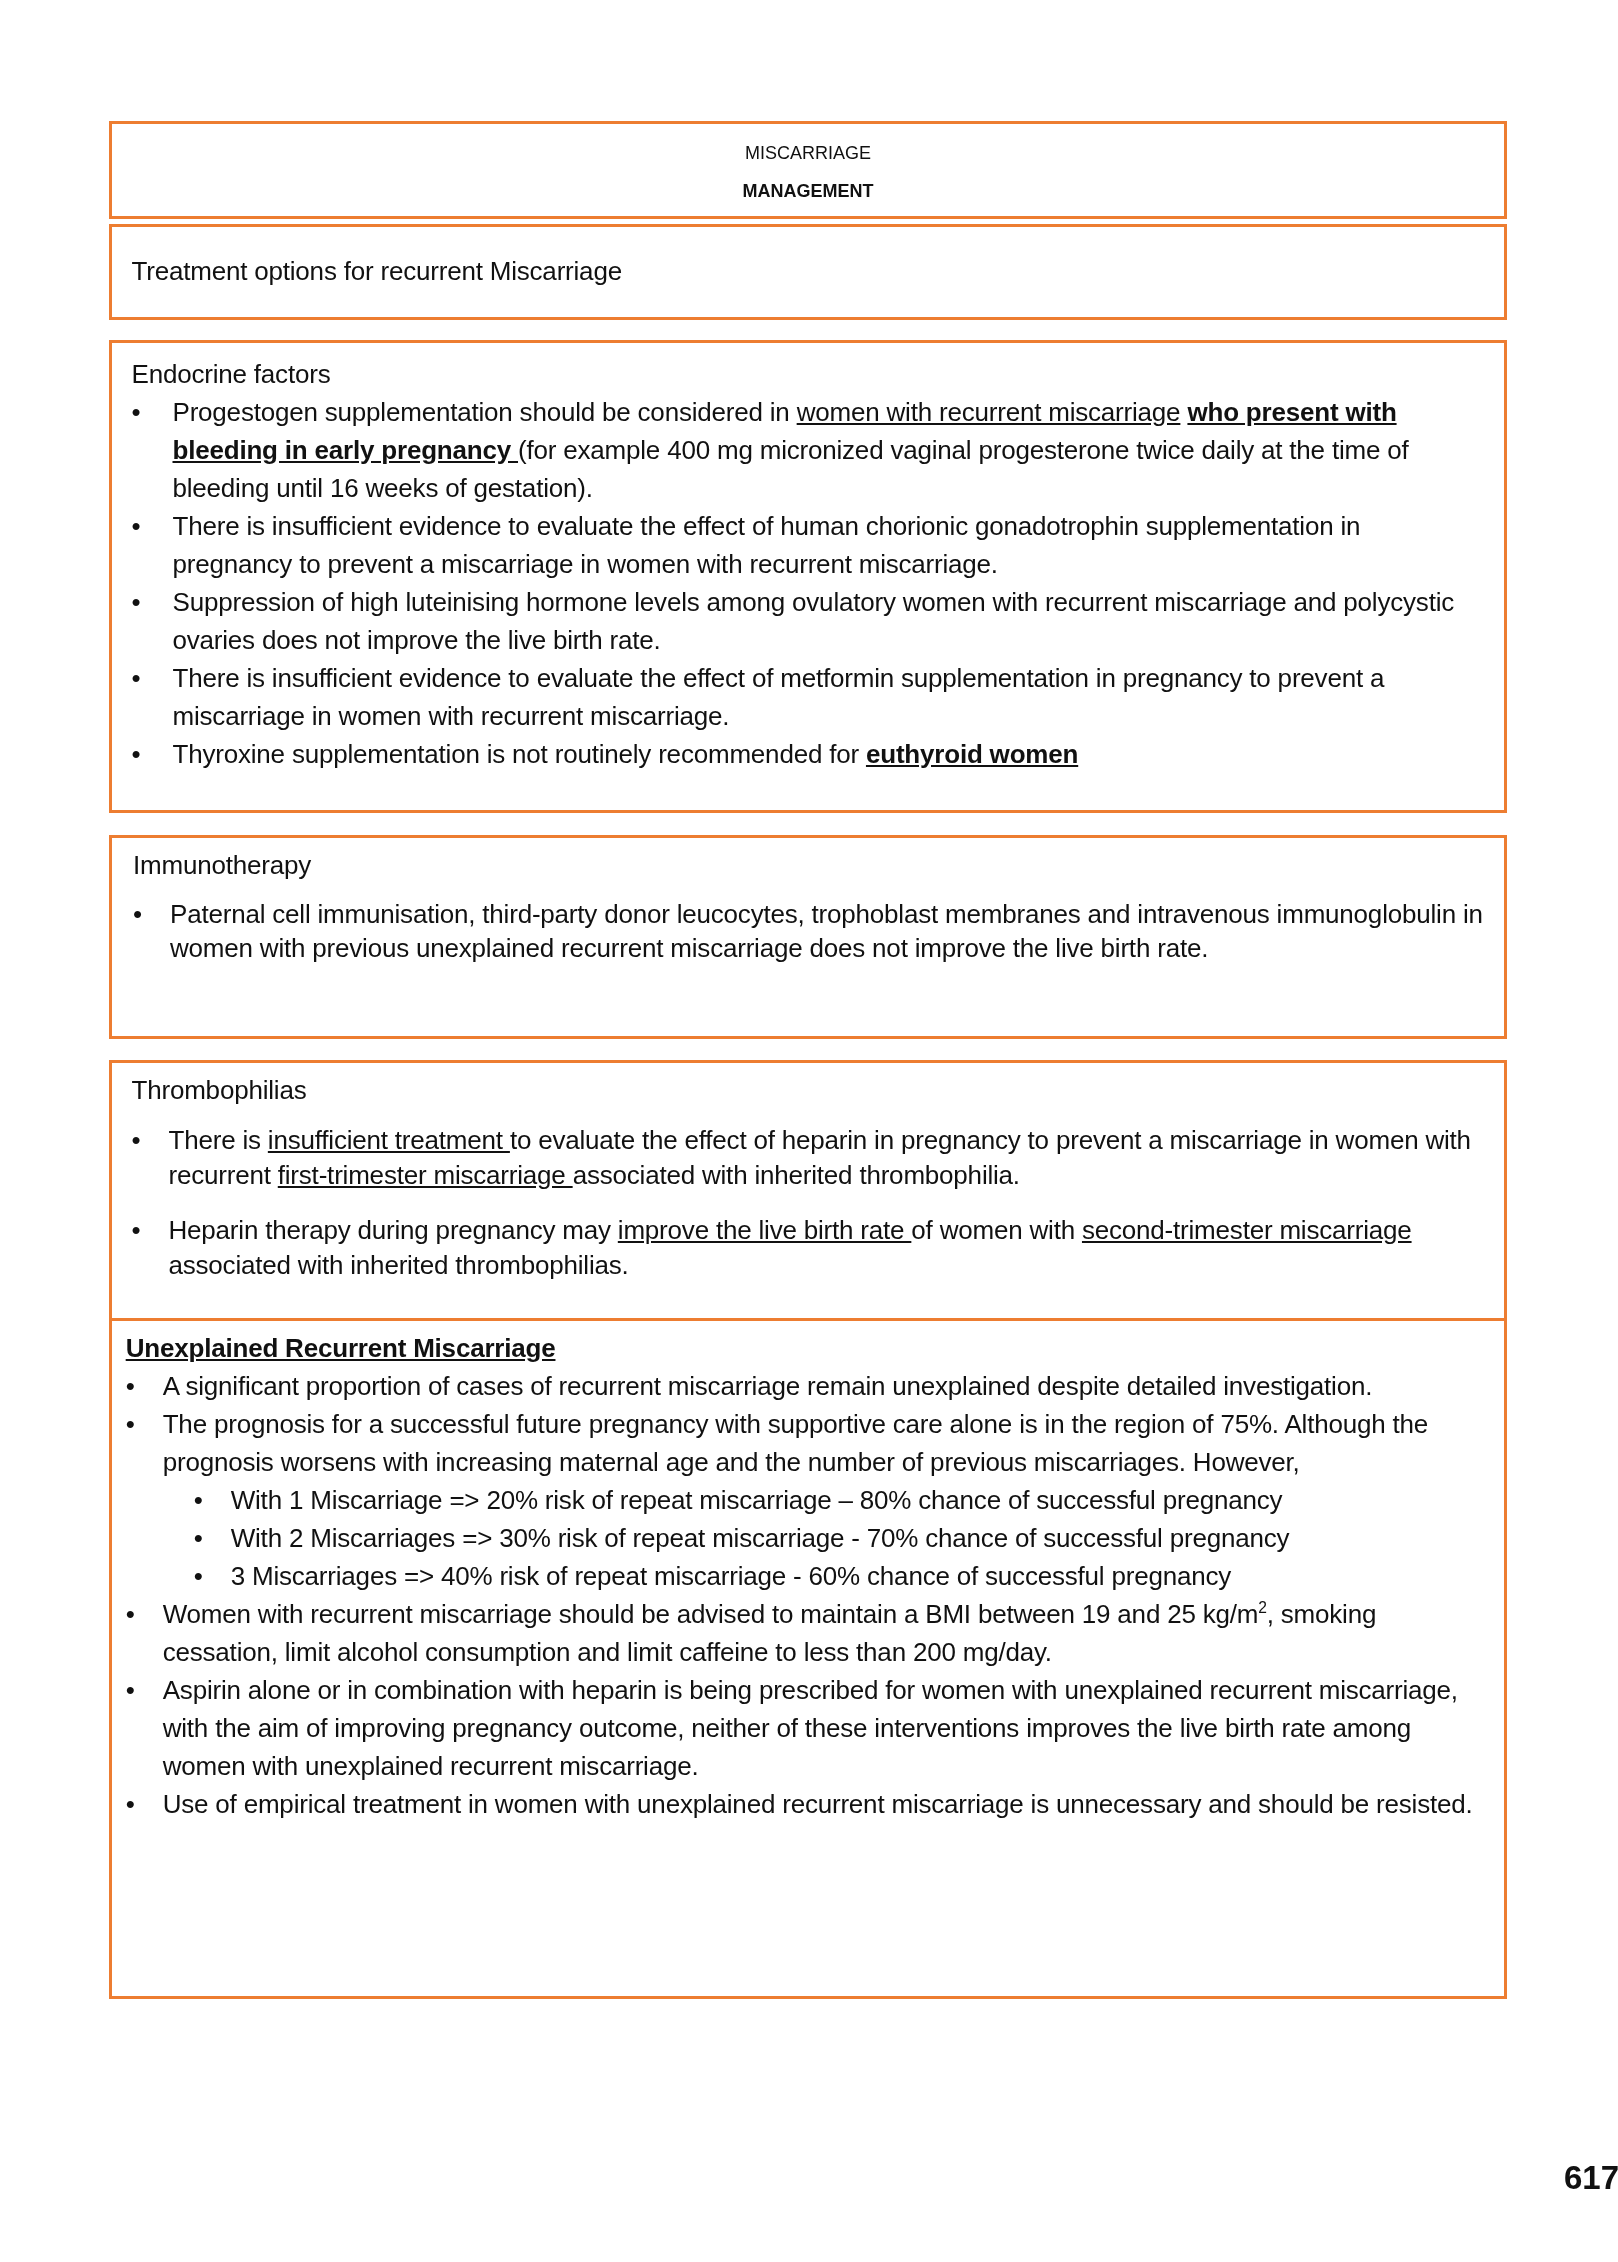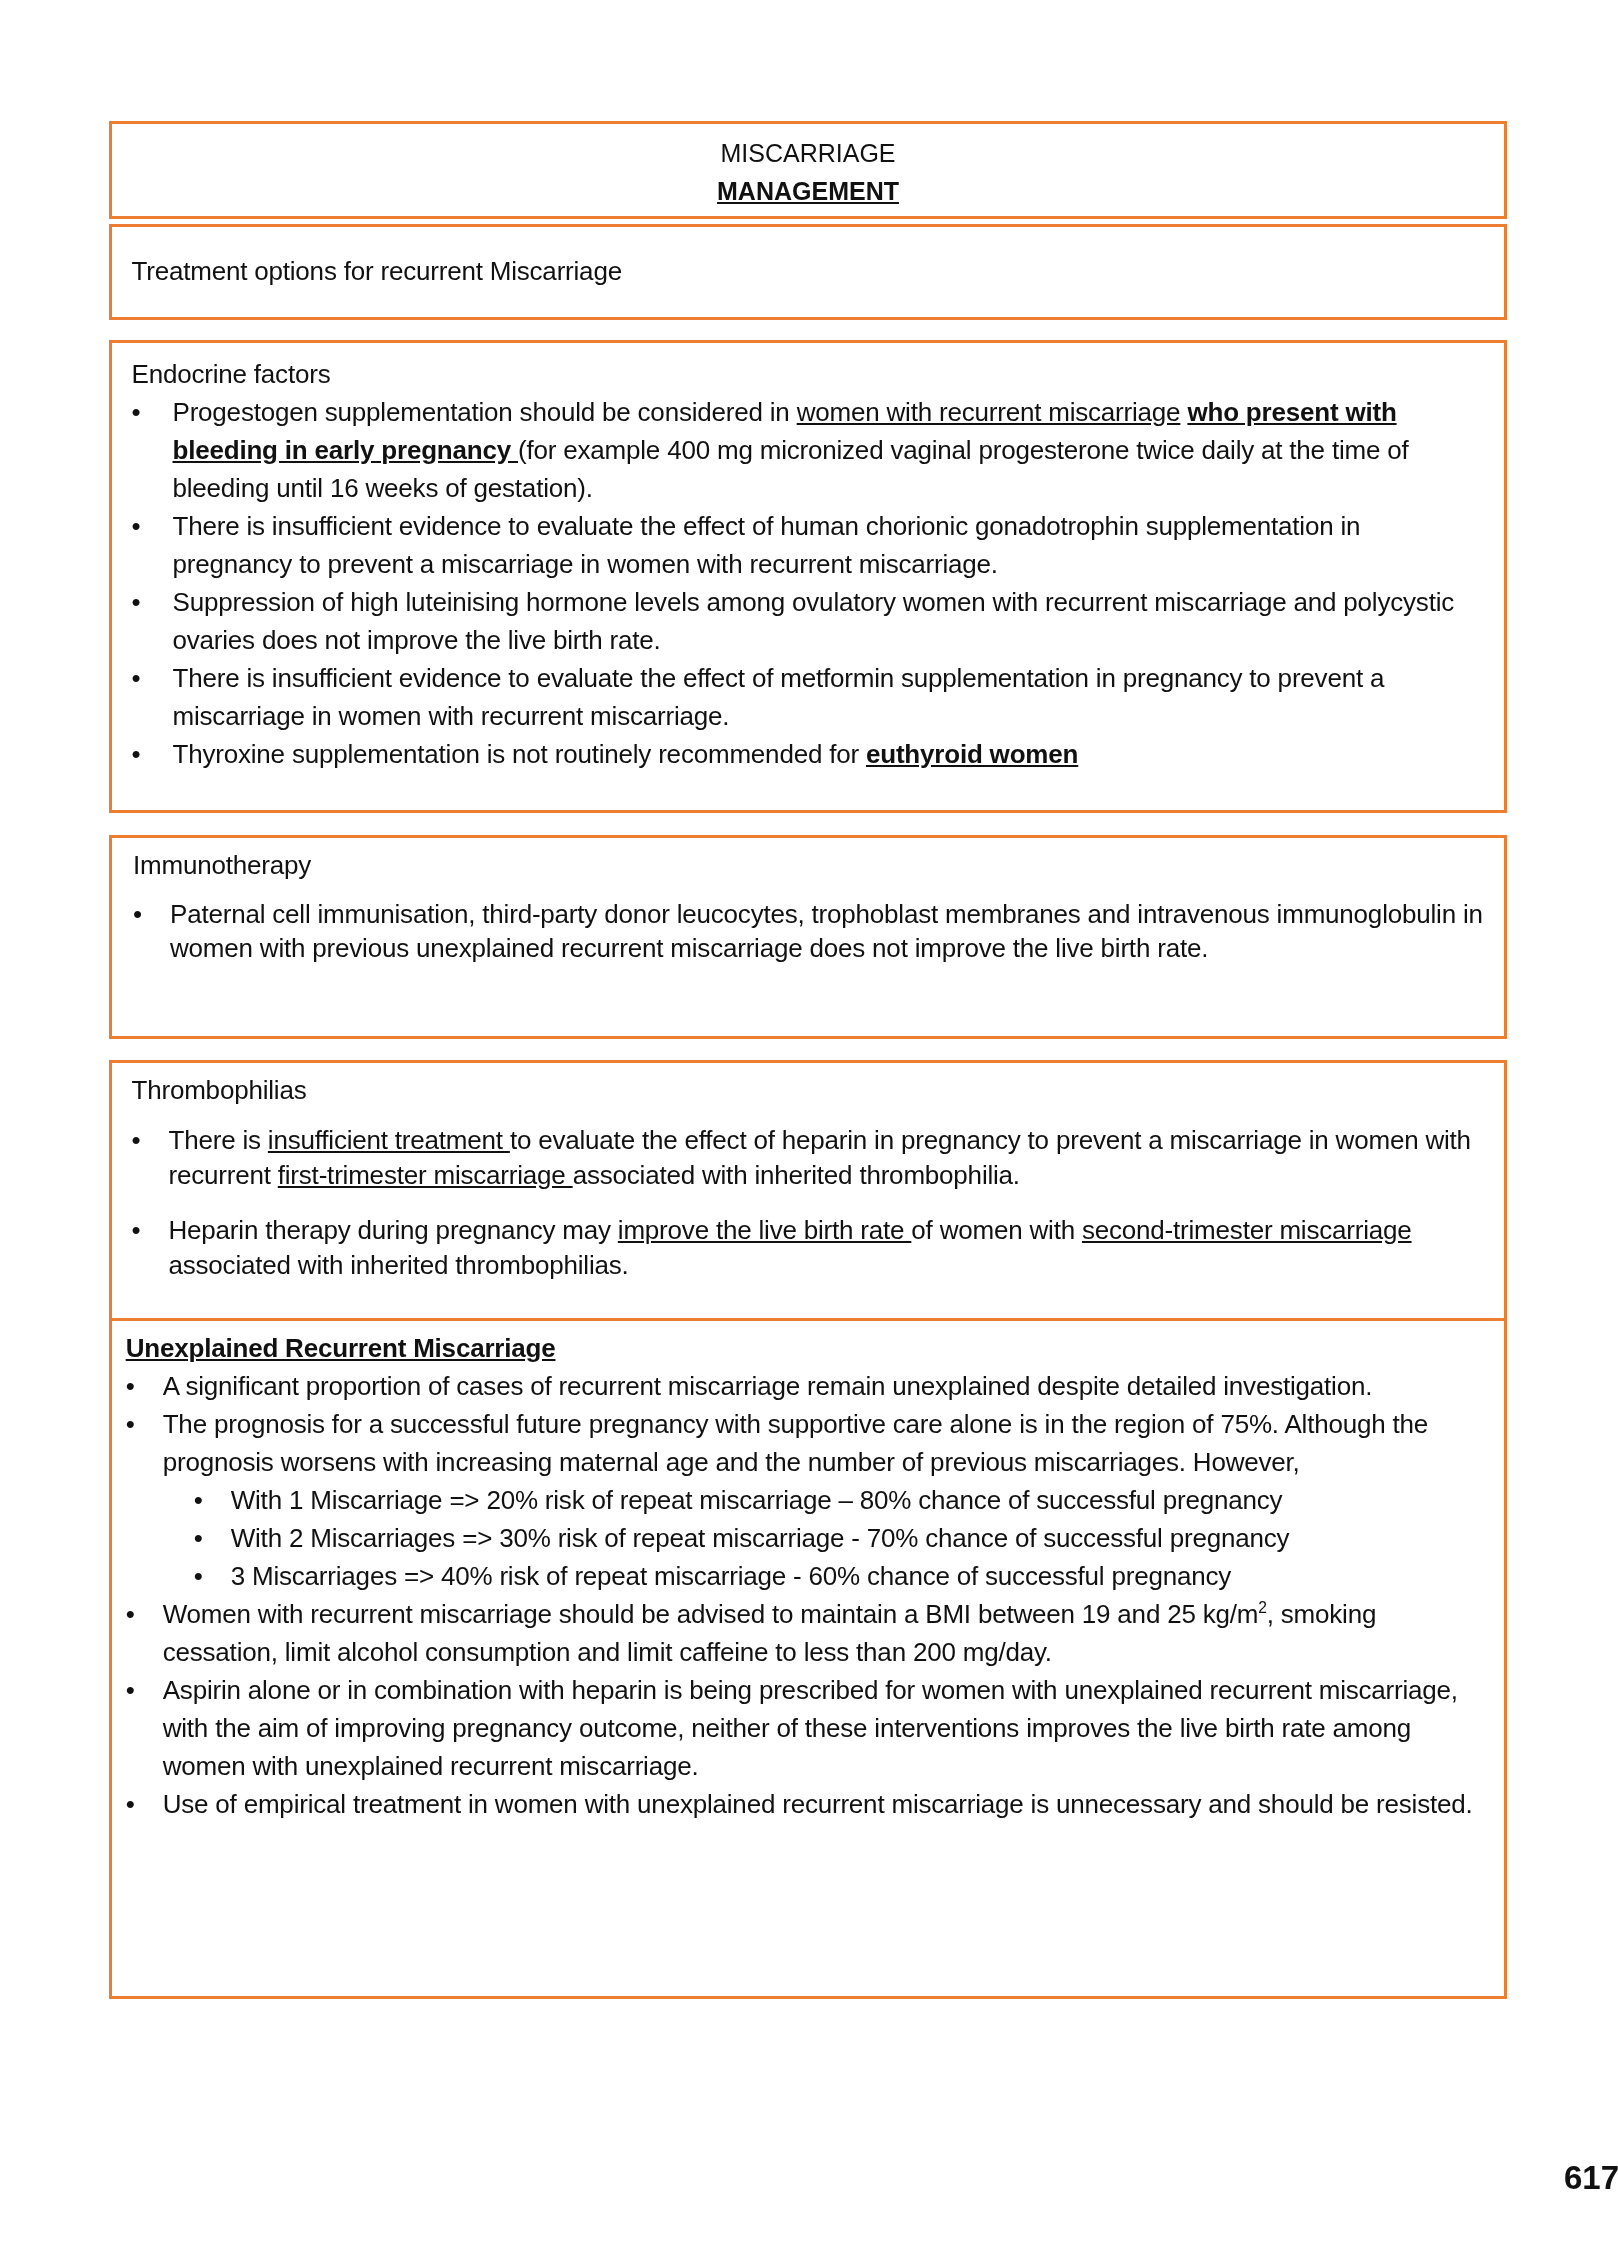--- a/index.html
+++ b/index.html
@@ -1,22 +1,22 @@
 <!DOCTYPE html>
 <html><head>
 <meta charset="utf-8">
 <style>
   html, body { margin: 0; padding: 0; background: #ffffff; }
   body { width: 1619px; height: 2263px; position: relative; overflow: hidden;
          font-family: "Liberation Sans", "DejaVu Sans", sans-serif; color: #111; }
   .box { position: absolute; left: 109px; width: 1392px; border: 3.9px solid #ED7D31; background: #fff; box-sizing: content-box; }
   .txt { font-size: 26px; line-height: 38px; letter-spacing: -0.2px; }
-  .hdr { text-align: center; font-size: 25px; line-height: 38px; }
+  .hdr { text-align: center; font-size: 18px; line-height: 38px; }
   .hdr .t1 { display: block; padding-top: 9.8px; }
-  .hdr .t2 { display: block; font-weight: bold; text-decoration: underline; }
+  .hdr .t2 { display: block; font-weight: bold; }
   ul { list-style: none; margin: 0; padding: 0; }
   li { position: relative; }
   li .bullet { position: absolute; left: 0; top: 0; }
   .u { text-decoration: underline; }
   .ub { text-decoration: underline; font-weight: bold; }
   sup { font-size: 15.6px; line-height: 0; }
   .pagenum { position: absolute; left: 0; width: 1619px; top: 2159px; text-align: right;
              font-family: "Liberation Sans", sans-serif; font-weight: bold; font-size: 33px; }
 </style>
 </head>

